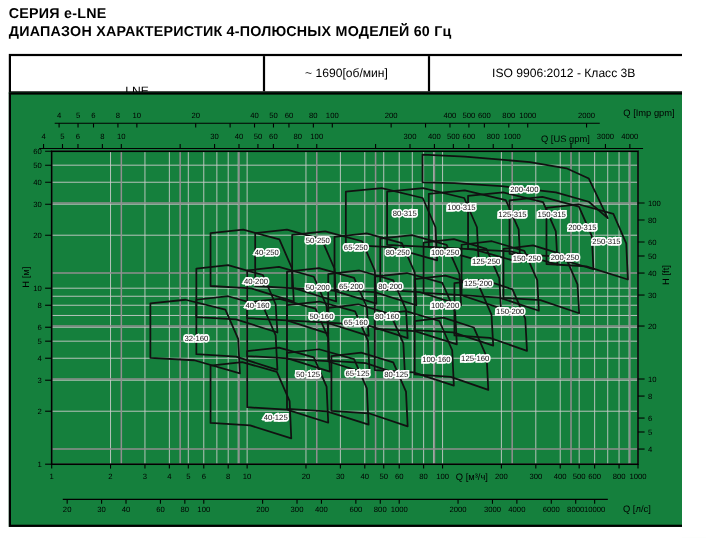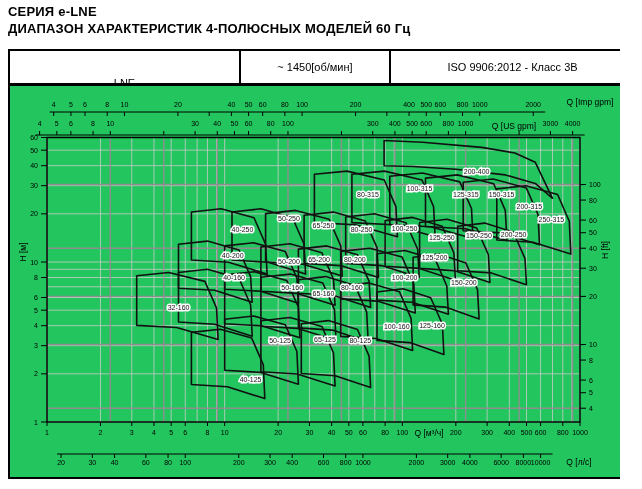--- a/index.html
+++ b/index.html
@@ -5,33 +5,33 @@
   html,body{margin:0;padding:0;background:#fff;}
   .page{position:relative;width:620px;height:489px;background:#fff;
         font-family:"Liberation Sans",sans-serif;color:#000;overflow:hidden;}
   .title{position:absolute;left:8px;font-weight:bold;font-size:13px;letter-spacing:.2px;white-space:nowrap;}
   #t1{top:4px;} #t2{top:21px;}
   .infotable{position:absolute;left:8px;top:49px;width:628px;height:36px;
              border:2px solid #000;box-sizing:border-box;display:flex;}
   .cell{display:flex;align-items:center;justify-content:center;font-size:11px;box-sizing:border-box;}
   .c1{width:229px;margin-top:32px;} .c2{width:152px;border-left:2px solid #000;border-right:2px solid #000;} .c3{flex:1;}
   .chartbox{position:absolute;left:8px;top:84px;width:628px;height:395px;
-            border:2px solid #000;box-sizing:border-box;background:#22c55e;}
+            border:2px solid #000;box-sizing:border-box;background:#15803d;}
   svg text{font-family:"Liberation Sans",sans-serif;}
 </style>
 </head>
 <body>
 
 <div class="page">
   <div class="title" id="t1">СЕРИЯ e-LNE</div>
   <div class="title" id="t2">ДИАПАЗОН ХАРАКТЕРИСТИК 4-ПОЛЮСНЫХ МОДЕЛЕЙ 60 Гц</div>
 
   <div class="infotable">
     <div class="cell c1">LNE</div>
-    <div class="cell c2">~ 1450[об/мин]</div>
+    <div class="cell c2">~ 1690[об/мин]</div>
     <div class="cell c3">ISO 9906:2012 - Класс 3В</div>
   </div>
 
   <div class="chartbox">
     <svg id="chart" width="624" height="391" viewBox="8 84 624 391">
         <line x1="45" y1="135.5" x2="45" y2="420" stroke="#cccccc" stroke-width="0.8"></line>
         <line x1="98.48299589630065" y1="135.5" x2="98.48299589630065" y2="420" stroke="#cccccc" stroke-width="0.8"></line>
         <line x1="129.76854292186002" y1="135.5" x2="129.76854292186002" y2="420" stroke="#cccccc" stroke-width="0.8"></line>
         <line x1="151.9659917926013" y1="135.5" x2="151.9659917926013" y2="420" stroke="#cccccc" stroke-width="0.8"></line>
         <line x1="169.183670770366" y1="135.5" x2="169.183670770366" y2="420" stroke="#cccccc" stroke-width="0.8"></line>

